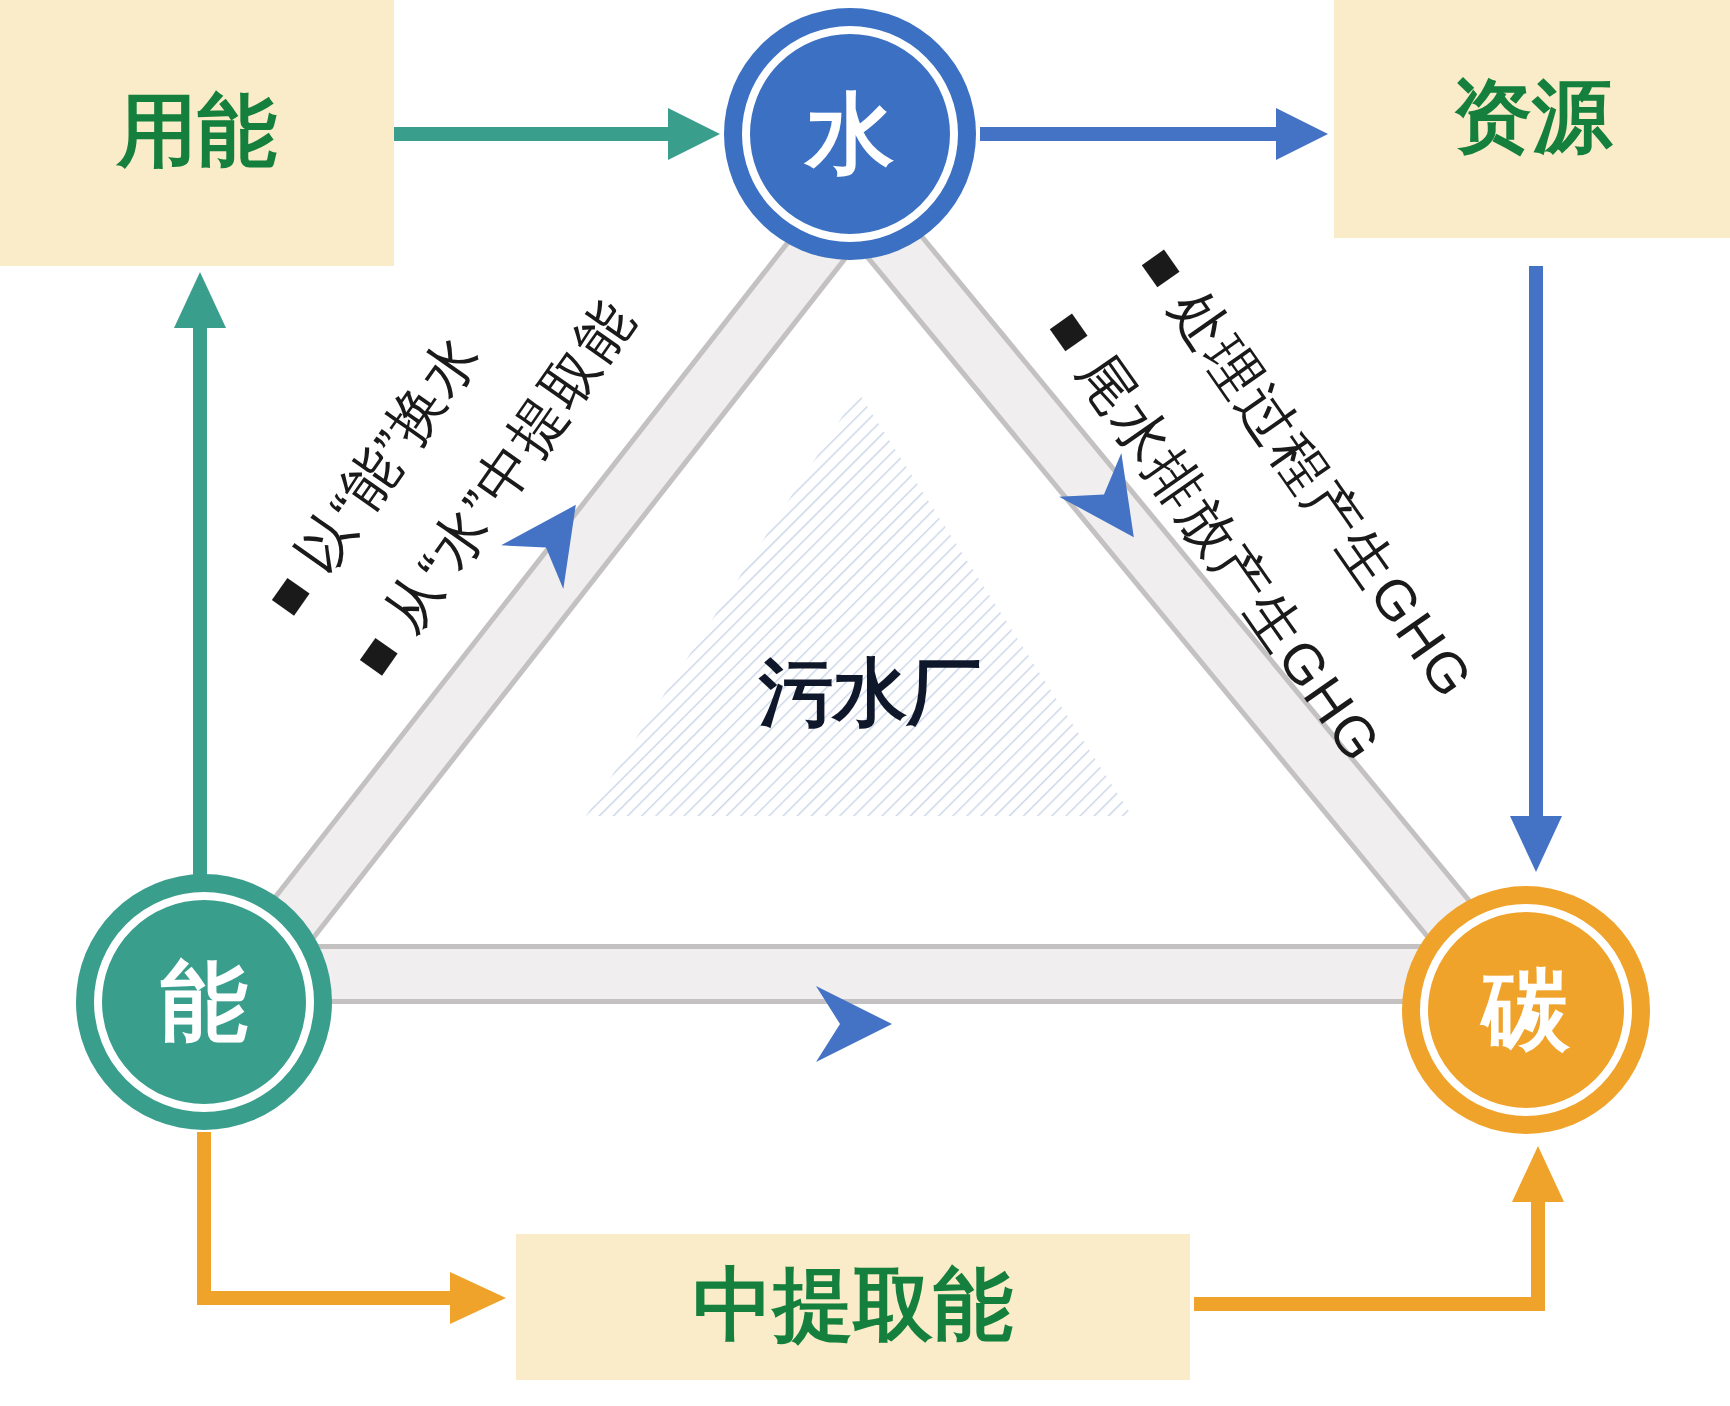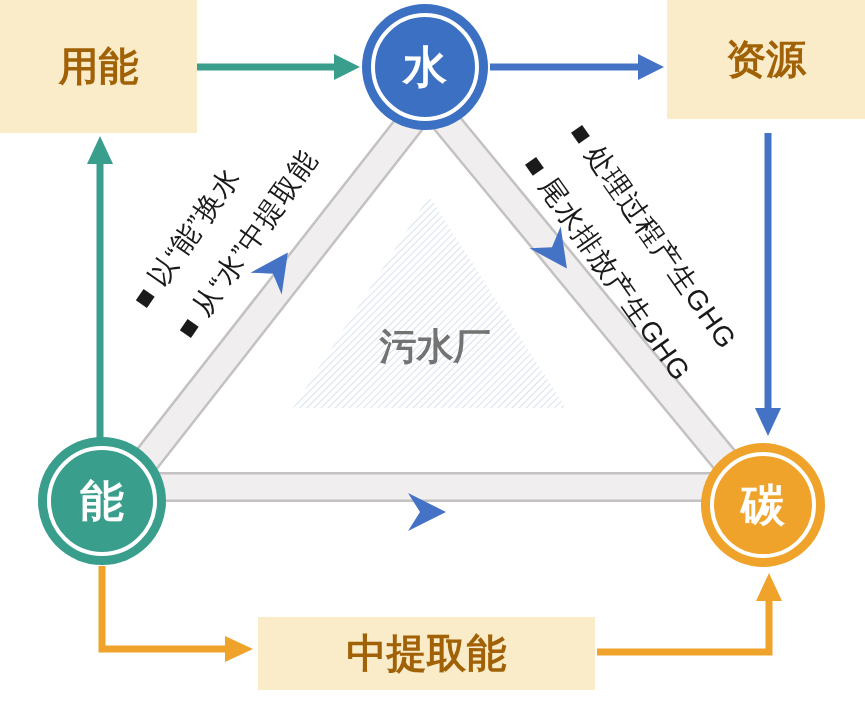--- a/index.html
+++ b/index.html
@@ -4,21 +4,21 @@
 <style>
   html,body { margin:0; padding:0; background:#ffffff; }
   .stage {
     position:relative; width:865px; height:703px; background:#ffffff;
     font-family:"Liberation Sans","DejaVu Sans",sans-serif;
     color:#1a1a1a; overflow:hidden;
   }
   .stage svg.canvas { position:absolute; left:0; top:0; }
 
   .box {
-    position:absolute; background:#faecc8; color:#a16207;
+    position:absolute; background:#faecc8; color:#15803d;
     display:flex; flex-direction:column; align-items:center; justify-content:center;
     font-weight:bold; font-size:40px; line-height:1.32; text-align:center;
   }
   .box-tl { left:0;   top:0;     width:197px; height:133px; }
   .box-tr { left:667px; top:0;   width:198px; height:119px; }
   .box-bottom { left:258px; top:617px; width:337px; height:73px; flex-direction:row; }
 
   .circle {
     position:absolute; border-radius:50%; color:#ffffff; font-weight:bold;
     font-size:44px; display:flex; align-items:center; justify-content:center;
@@ -37,21 +37,21 @@
     transform-origin:left center; letter-spacing:1px;
   }
   .note-left-1  { left:140px; top:286px; transform:rotate(-55deg); }
   .note-left-2  { left:184px; top:316px; transform:rotate(-55deg); }
   .note-right-1 { left:576px; top:108px; transform:rotate(55deg); }
   .note-right-2 { left:530px; top:140px; transform:rotate(55deg); }
   .note-bottom  { left:228px; top:540px; }
 
   .center-label {
     position:absolute; left:355px; top:322px; width:160px; text-align:center;
-    font-size:37px; font-weight:bold; color:#737373;
+    font-size:37px; font-weight:bold; color:#0f172a;
   }
 </style>
 </head>
 <body>
 
 <div class="stage">
 
   <svg class="canvas" width="865" height="703" viewBox="0 0 865 703">
     <defs>
       <pattern id="hatch" width="5" height="5" patternUnits="userSpaceOnUse" patternTransform="rotate(45)">

